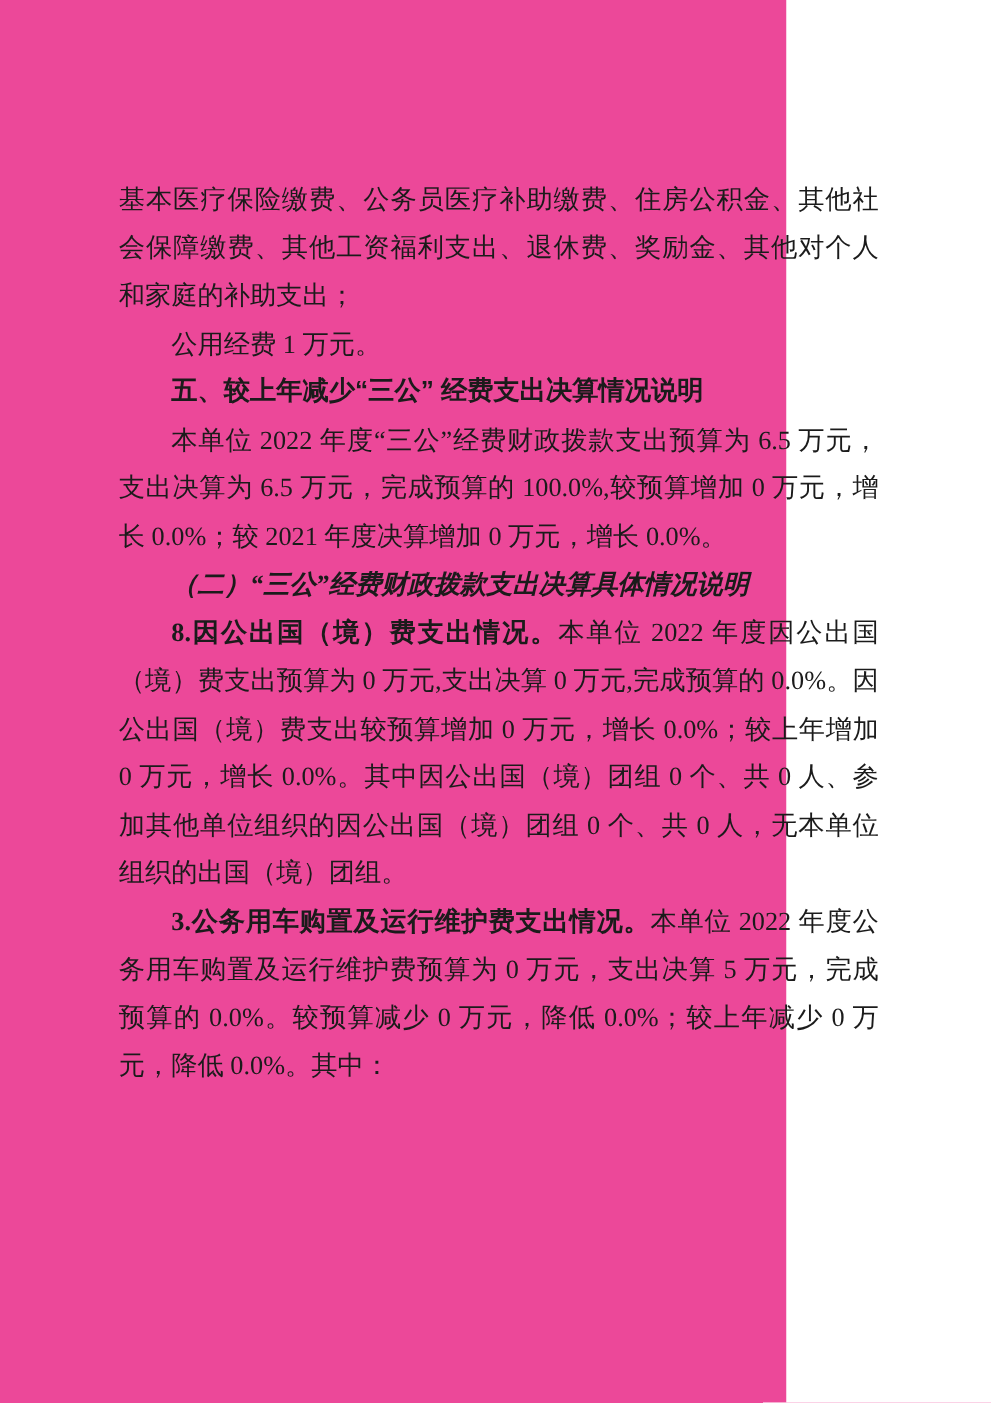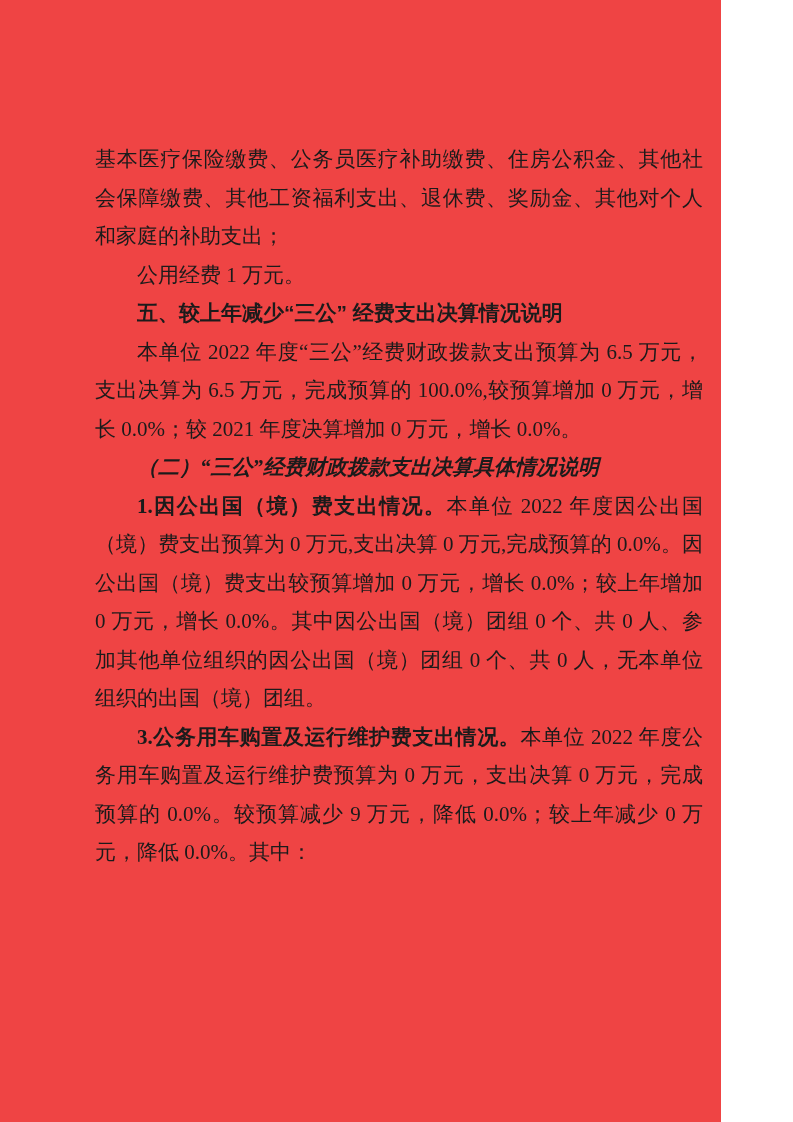--- a/index.html
+++ b/index.html
@@ -7,23 +7,23 @@
     padding: 0;
     background: #ffffff;
   }
   body {
     width: 793px;
     height: 1122px;
     overflow: hidden;
   }
   .page {
     position: relative;
-    width: 721px;
+    width: 629px;
     height: 1122px;
-    background: #ef4444;
+    background: #ec4899;
   }
   .content {
     position: absolute;
     left: 95px;
     top: 140px;
     width: 608px;
     color: #1b1b1b;
     font-family: "Liberation Serif", "DejaVu Serif", serif;
     font-size: 21px;
     line-height: 38.5px;
@@ -60,19 +60,19 @@
 
     <p class="indent"><span>公用经费 1 万元。</span></p>
 
     <p class="h-hei"><span>五、较上年减少“三公” 经费支出决算情况说明</span></p>
 
 
     <p class="indent"><span>本单位 2022 年度“三公”经费财政拨款支出预算为 6.5 万元，支出决算为 6.5 万元，完成预算的 100.0%,较预算增加 0 万元，增长 0.0%；较 2021 年度决算增加 0 万元，增长 0.0%。</span></p>
 
     <p class="h-kai"><span>（二）“三公”经费财政拨款支出决算具体情况说明</span></p>
 
-    <p class="indent"><span class="lead">1.因公出国（境）费支出情况。</span><span>本单位 2022 年度因公出国（境）费支出预算为 0 万元,支出决算 0 万元,完成预算的 0.0%。因公出国（境）费支出较预算增加 0 万元，增长 0.0%；较上年增加 0 万元，增长 0.0%。其中因公出国（境）团组 0 个、共 0 人、参加其他单位组织的因公出国（境）团组 0 个、共 0 人，无本单位组织的出国（境）团组。</span></p>
+    <p class="indent"><span class="lead">8.因公出国（境）费支出情况。</span><span>本单位 2022 年度因公出国（境）费支出预算为 0 万元,支出决算 0 万元,完成预算的 0.0%。因公出国（境）费支出较预算增加 0 万元，增长 0.0%；较上年增加 0 万元，增长 0.0%。其中因公出国（境）团组 0 个、共 0 人、参加其他单位组织的因公出国（境）团组 0 个、共 0 人，无本单位组织的出国（境）团组。</span></p>
 
-    <p class="indent"><span class="lead">3.公务用车购置及运行维护费支出情况。</span><span>本单位 2022 年度公务用车购置及运行维护费预算为 0 万元，支出决算 0 万元，完成预算的 0.0%。较预算减少 9 万元，降低 0.0%；较上年减少 0 万元，降低 0.0%。其中：</span></p>
+    <p class="indent"><span class="lead">3.公务用车购置及运行维护费支出情况。</span><span>本单位 2022 年度公务用车购置及运行维护费预算为 0 万元，支出决算 5 万元，完成预算的 0.0%。较预算减少 0 万元，降低 0.0%；较上年减少 0 万元，降低 0.0%。其中：</span></p>
 
 
   </div>
 </div>
 
 </body></html>

